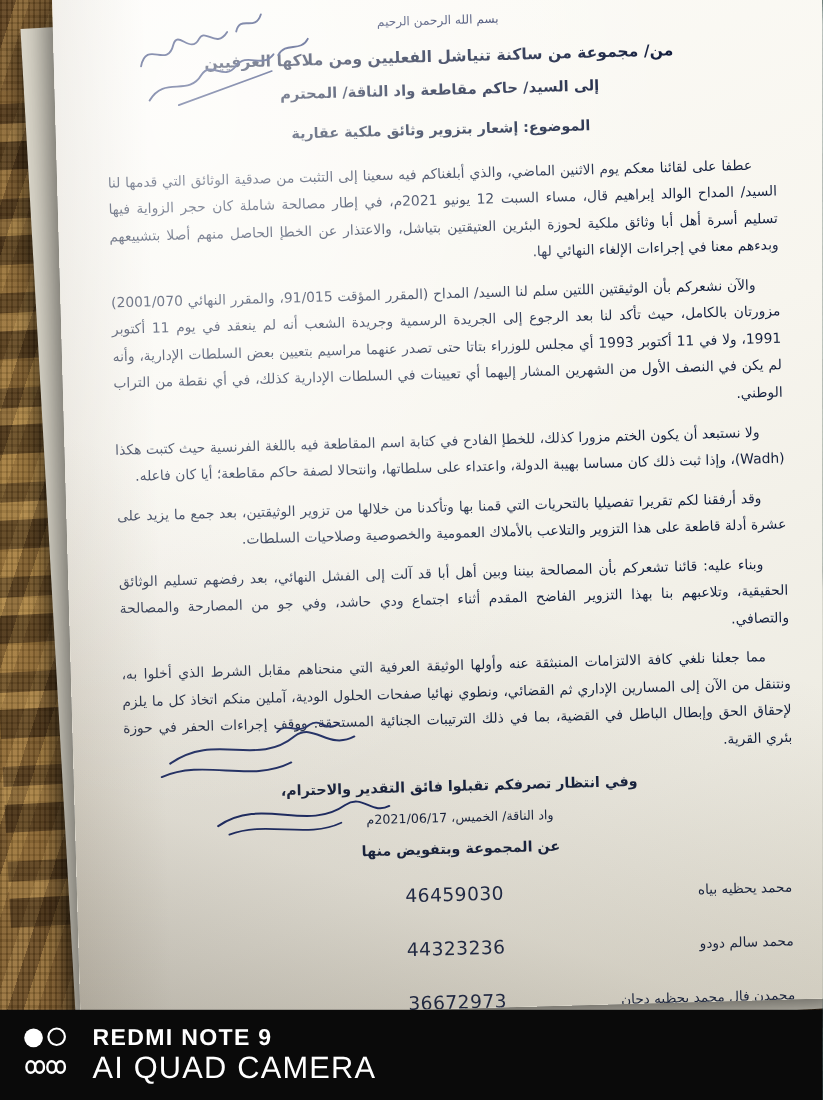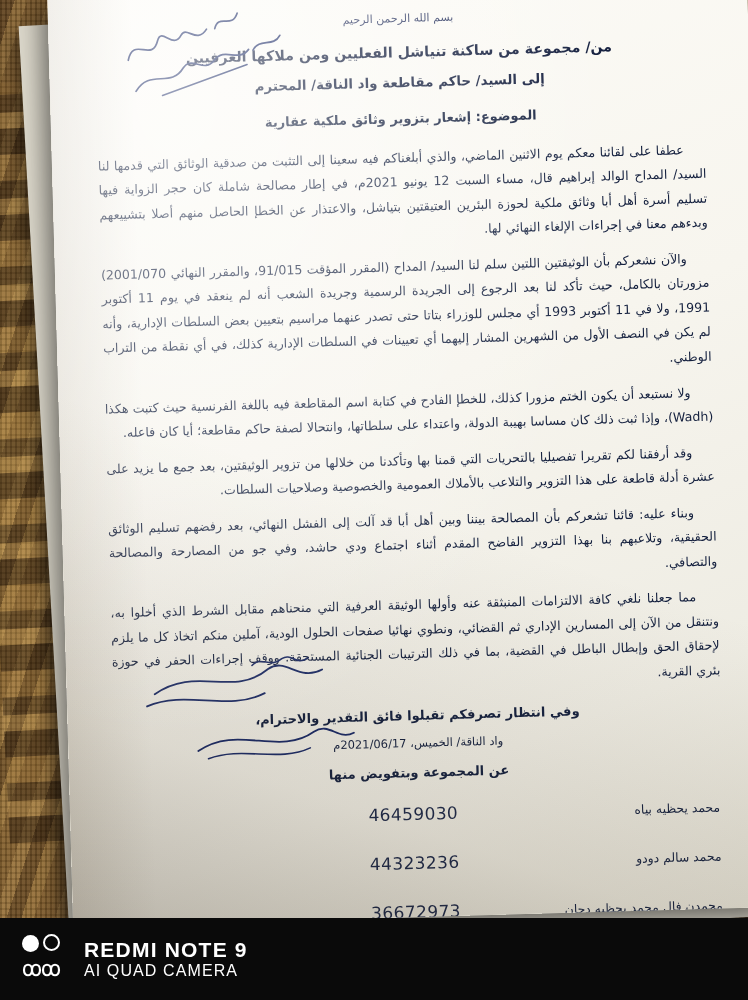--- a/index.html
+++ b/index.html
@@ -110,21 +110,21 @@
     color: #fff;
     line-height: 1.12;
     font-family: "Liberation Sans", sans-serif;
   }
   .wm-line1 {
     font-size: 21px;
     font-weight: bold;
     letter-spacing: 1.2px;
   }
   .wm-line2 {
-    font-size: 16px;
+    font-size: 28px;
     letter-spacing: 1.1px;
   }
 
   
   .paper {
     position: absolute;
     left: 60px;
     top: -18px;
     width: 700px;
     height: 935px;

